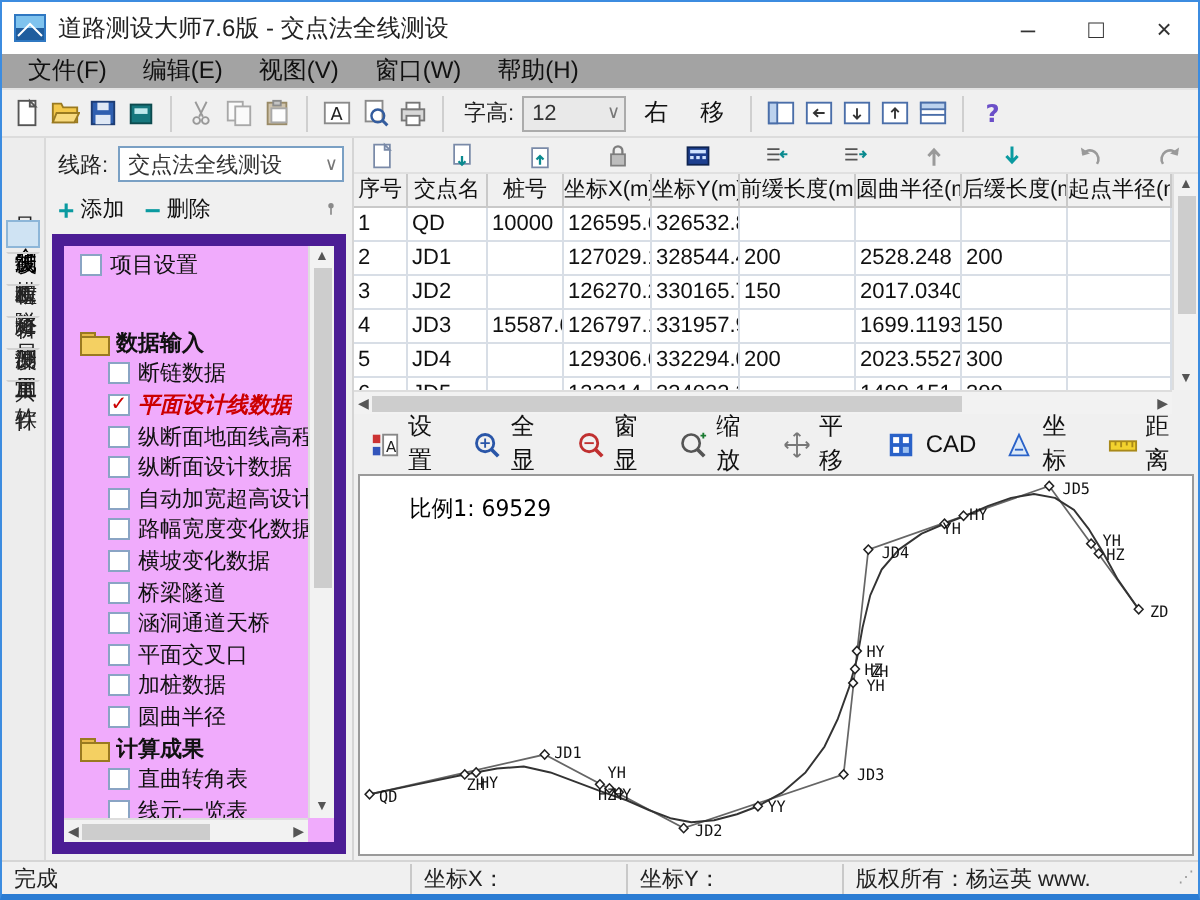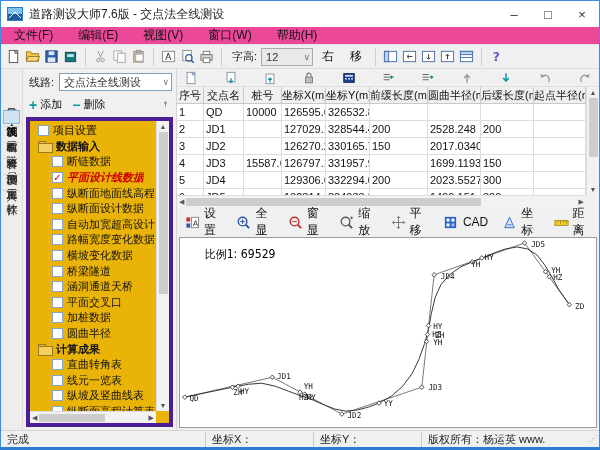--- a/index.html
+++ b/index.html
@@ -7,21 +7,21 @@
   body{font-family:"Liberation Sans","DejaVu Sans",sans-serif;font-size:11px;color:#111;-webkit-font-smoothing:antialiased;}
   .window{width:600px;height:450px;border:1px solid #3c8ce0;border-bottom:3px solid #2b7cd3;background:#f0f0f0;display:flex;flex-direction:column;overflow:hidden;}
   
   .titlebar{height:26px;background:#ffffff;display:flex;align-items:center;padding:0 0 0 6px;flex:0 0 auto;}
   .appicon{width:16px;height:16px;margin-right:6px;}
   .appicon svg{display:block;}
   .title{font-size:12px;color:#222;flex:1;white-space:nowrap;overflow:hidden;}
   .wincontrols{display:flex;height:100%;}
   .wc{width:34px;display:flex;align-items:center;justify-content:center;font-size:13px;color:#333;cursor:default;}
   
-  .menubar{height:18px;background:#ec4899;display:flex;align-items:center;padding-left:4px;flex:0 0 auto;border-bottom:1px solid #e3e3e3;gap:7px;}
+  .menubar{height:18px;background:#a3a3a3;display:flex;align-items:center;padding-left:4px;flex:0 0 auto;border-bottom:1px solid #e3e3e3;}
   .menuitem{padding:1px 9px;font-size:12px;color:#111;}
   
   .toolbar1{height:24px;display:flex;align-items:center;padding-left:4px;gap:2px;flex:0 0 auto;border-bottom:1px solid #dcdcdc;background:#f0f0f0;}
   .tsep{width:1px;height:18px;background:#cfcfcf;margin:0 4px;}
   .ic{width:17px;height:17px;display:flex;align-items:center;justify-content:center;}
   .ic svg{width:15px;height:15px;display:block;}
   .combo{height:18px;background:#e9e9e9;border:1px solid #ababab;display:flex;align-items:center;padding:0 2px 0 4px;font-size:11px;color:#333;}
   .combo .arrow{margin-left:auto;color:#777;font-size:9px;padding-left:4px;}
   .combo.white{background:#fff;border-color:#7aa0c4;}
   .txtbtn{padding:1px 7px;font-size:12px;color:#111;}
@@ -34,21 +34,21 @@
   .vtab+.vtab{border-top:1px solid #d2d2d2;}
   .vtab.sel{background:#cfe3f3;border:1px solid #8db6d8;color:#000;}
   .leftpanel{flex:1;display:flex;flex-direction:column;min-width:0;}
   .routerow{display:flex;align-items:center;padding:4px 4px 2px 2px;gap:3px;}
   .routecombo{flex:1;}
   .addrow{display:flex;align-items:center;padding:3px 2px;gap:2px;}
   .abtn{display:flex;align-items:center;gap:3px;padding:1px 4px;font-size:11px;}
   .plus{color:#0a9aa0;font-weight:bold;font-size:14px;line-height:10px;}
   .minus{color:#0a9aa0;font-weight:bold;font-size:14px;line-height:10px;}
   .pinbtn{margin-left:auto;}
-  .treebox{flex:1;margin:1px 3px 3px 3px;background:#eab308;border:4px solid #4c1d95;position:relative;overflow:hidden;}
+  .treebox{flex:1;margin:1px 3px 3px 3px;background:#f0abfc;border:6px solid #4c1d95;position:relative;overflow:hidden;}
   .tree{position:absolute;left:0;top:0;right:13px;bottom:12px;overflow:hidden;padding:2px 0 0 4px;}
   .trow{display:flex;align-items:center;height:15.6px;white-space:nowrap;gap:4px;}
   .cb{width:11px;height:11px;border:1px solid #8aa4c4;background:#fff;flex:0 0 auto;display:flex;align-items:center;justify-content:center;font-size:10px;line-height:10px;color:#cc0000;font-weight:bold;}
   .titem{font-size:11px;color:#111;overflow:hidden;}
   .titem.bold{font-weight:bold;}
   .titem.red{color:#cc0000;font-style:italic;font-weight:bold;}
   .fold{width:14px;height:11px;flex:0 0 auto;position:relative;}
   .fold::before{content:"";position:absolute;left:0;top:0;width:6px;height:3px;background:#e8b84a;border:1px solid #9a7a20;border-bottom:none;}
   .fold::after{content:"";position:absolute;left:0;top:2px;width:13px;height:8px;background:#f4d062;border:1px solid #9a7a20;}
   
@@ -266,21 +266,21 @@
                 <line x1="8" y1="7" x2="8" y2="13" stroke="#8a8a8a" stroke-width="1.5"></line>
               </svg>
             </span>
         </div>
         <div class="treebox">
           <div class="tree" id="tree">
               <div class="trow" style="padding-left: 4px;">
                 <span class="cb"></span>
                 <span class="titem">项目设置</span>
               </div>
-              <div class="trow" style="padding-left: 4px;">
+              <div class="trow" style="padding-left: 4px; margin-top: 23px;">
                 <span class="fold"></span>
                 <span class="titem bold">数据输入</span>
               </div>
               <div class="trow" style="padding-left: 18px;">
                 <span class="cb"></span>
                 <span class="titem">断链数据</span>
               </div>
               <div class="trow" style="padding-left: 18px;">
                 <span class="cb">✓</span>
                 <span class="titem red">平面设计线数据</span>

